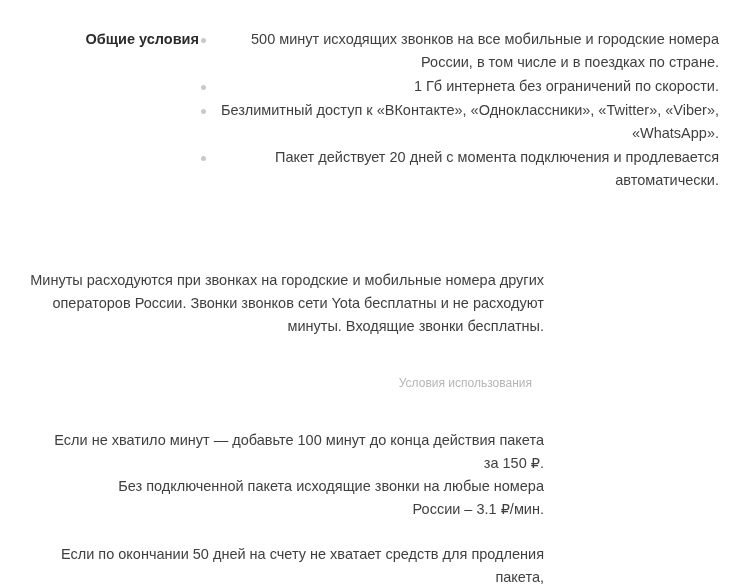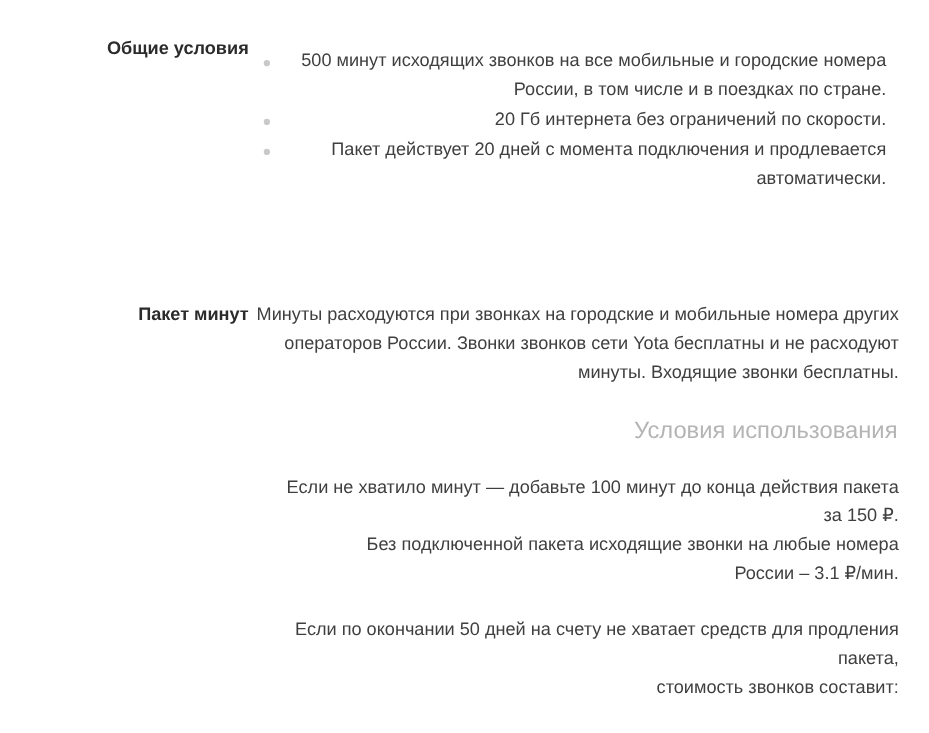--- a/index.html
+++ b/index.html
@@ -39,21 +39,21 @@
   .section-body {
     flex: 1 1 auto;
     font-family: "Liberation Sans", "DejaVu Sans", sans-serif;
     font-size: 14.5px;
     line-height: 23px;
     color: #3f3f3f;
     max-width: 520px;
   }
   ul.bullets {
     list-style: none;
-    margin: 10px;
+    margin: 0;
     padding: 0;
   }
   ul.bullets li {
     position: relative;
     padding-left: 17px;
     margin: 0 0 1px 0;
   }
   ul.bullets li::before {
     content: "";
     position: absolute;
@@ -62,48 +62,48 @@
     width: 5px;
     height: 5px;
     border-radius: 50%;
     background: #c9c9c9;
   }
   .para {
     margin: 0;
   }
   .subhead {
     color: #b5b5b5;
-    font-size: 19px;
+    font-size: 12px;
     line-height: 23px;
-    margin: 1px;
+    margin: 12px;
   }
   .gap-22 { height: 22px; }
   .section-gap { height: 76px; }
   .nowrap-line { display: block; margin-left: 12px; }
 </style>
 </head>
 <body>
 
 <div class="page">
 
   <div class="section">
     <div class="section-title">Общие условия</div>
     <div class="section-body">
       <ul class="bullets">
         <li>500 минут исходящих звонков на все мобильные и городские номера России, в том числе и в поездках по стране.</li>
-        <li>20 Гб интернета без ограничений по скорости.</li>
+        <li>1 Гб интернета без ограничений по скорости.</li>
+        <li>Безлимитный доступ к «ВКонтакте», «Одноклассники», «Twitter», «Viber», «WhatsApp».</li>
         <li>Пакет действует 20 дней с момента подключения и продлевается автоматически.</li>
       </ul>
     </div>
   </div>
 
   <div class="section-gap"></div>
 
   <div class="section">
-    <div class="section-title">Пакет минут</div>
     <div class="section-body">
 
       <p class="para">Минуты расходуются при звонках на городские и мобильные номера других операторов России. Звонки звонков сети Yota бесплатны и не расходуют минуты. Входящие звонки бесплатны.</p>
 
       <div class="gap-22"></div>
 
       <p class="subhead">Условия использования</p>
 
       <div class="gap-22"></div>
 

